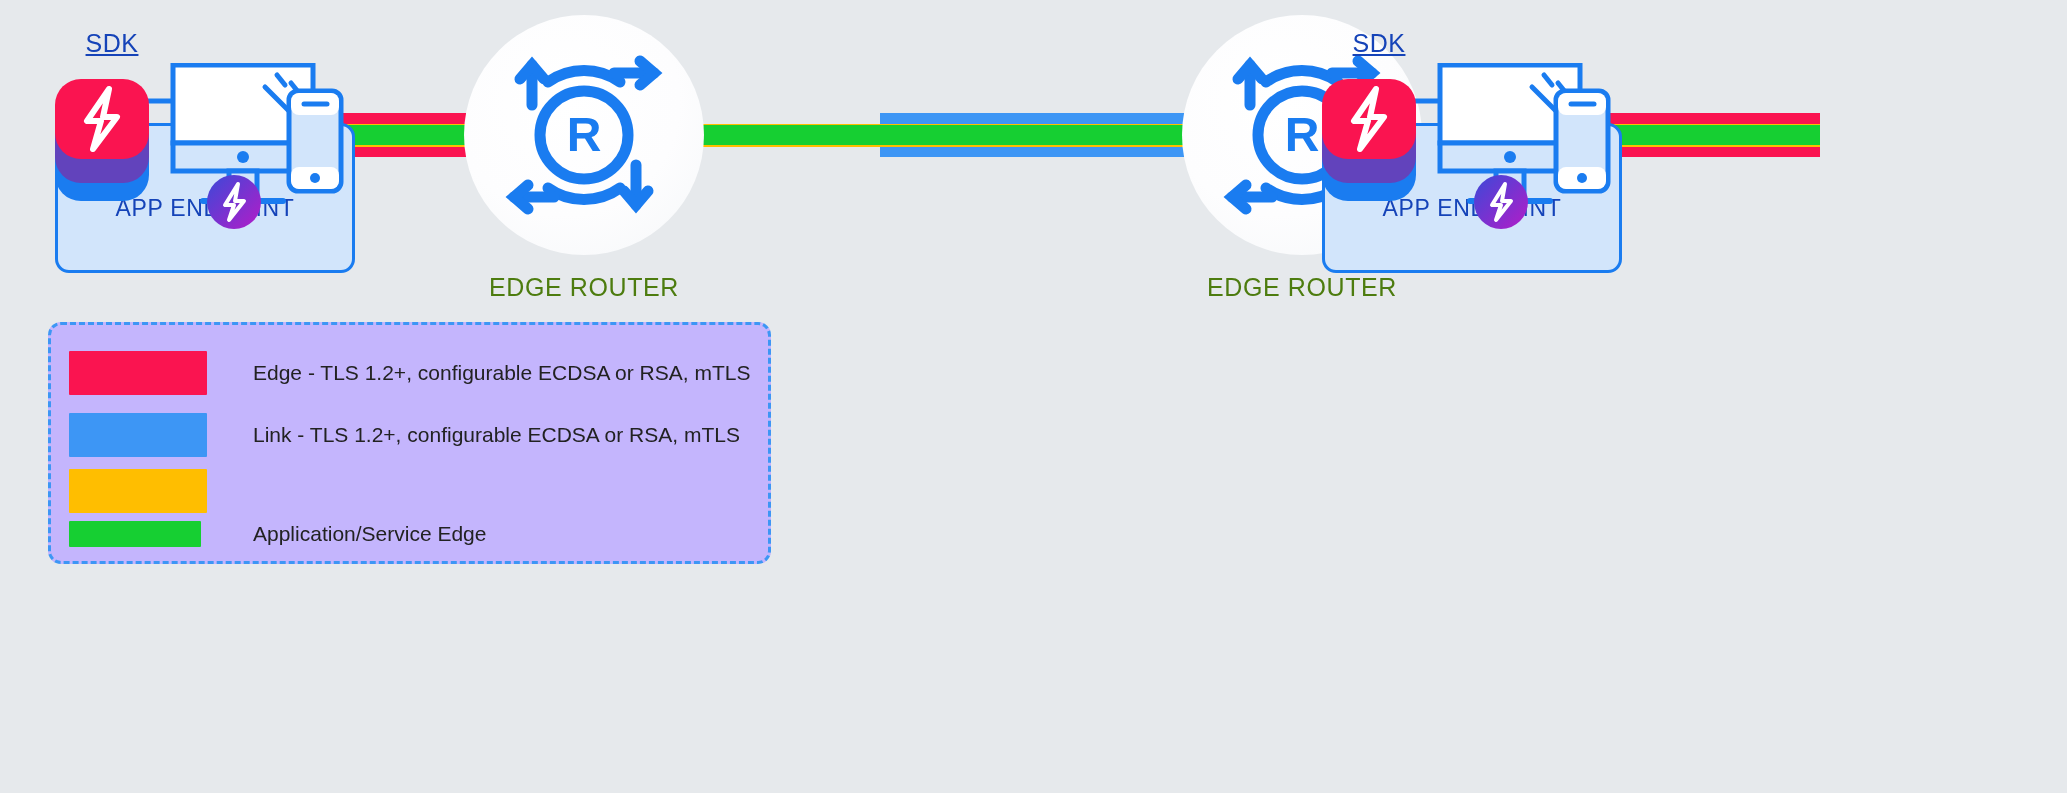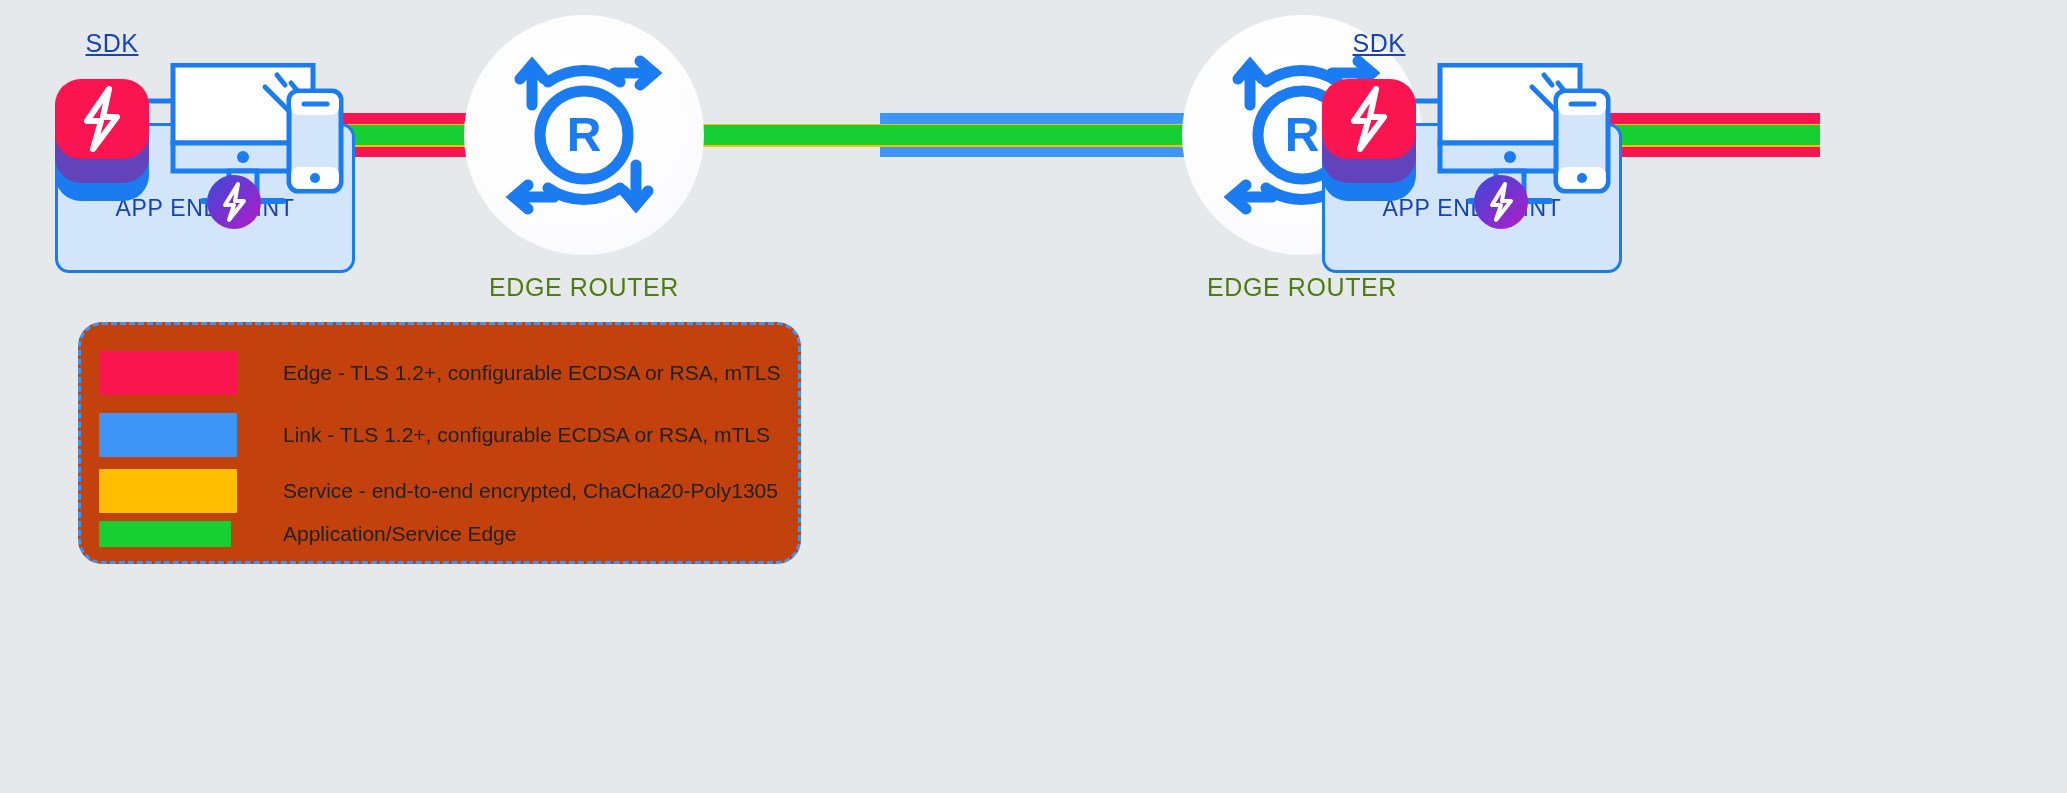--- a/index.html
+++ b/index.html
@@ -44,21 +44,21 @@
   .sdk-stack { position:absolute; left:-8px; top:10px; width:130px; height:135px; }
   .sdk-text {
     position:absolute; left:-8px; top:-34px; width:130px; text-align:center;
     color:#1543b8; font-size:25px; letter-spacing:.5px;text-decoration:underline;
   }
   .badge { position:absolute; width:58px; height:58px; }
 
   
   .legend {
     position:absolute; left:48px; top:322px; width:723px; height:242px;
-    background:#c2410c; border:3px dashed #3d96f5; border-radius:24px;margin-left:30px;
+    background:#c4b5fd; border:3px dashed #3d96f5; border-radius:13px;
   }
   .legend-row { position:absolute; left:18px; height:44px; }
   .legend-swatch { position:absolute; left:0; top:0; height:44px; border-radius:1px; }
   .legend-text {
     position:absolute; left:184px; top:50%; transform:translateY(-50%);
     white-space:nowrap; color:#222222; font-size:21px;
   }
 </style>
 </head>
 <body>
@@ -215,21 +215,20 @@
     <div class="legend-row" style="top:26px; width:690px;">
       <div class="legend-swatch" style="width:138px; background:#fa1450;"></div>
       <div class="legend-text">Edge - TLS 1.2+, configurable ECDSA or RSA, mTLS</div>
     </div>
     <div class="legend-row" style="top:88px; width:690px;text-align:right;">
       <div class="legend-swatch" style="width:138px; background:#3d96f5;"></div>
       <div class="legend-text">Link - TLS 1.2+, configurable ECDSA or RSA, mTLS</div>
     </div>
     <div class="legend-row" style="top:144px; width:690px;">
       <div class="legend-swatch" style="width:138px; background:#ffbe00;"></div>
-      <div class="legend-text">Service - end-to-end encrypted, ChaCha20-Poly1305</div>
     </div>
     <div class="legend-row" style="top:196px; width:690px; height:26px;">
       <div class="legend-swatch" style="width:132px; height:26px; background:#16cf32;"></div>
       <div class="legend-text">Application/Service Edge</div>
     </div>
   </div>
 
 </div>
 
 </body></html>

